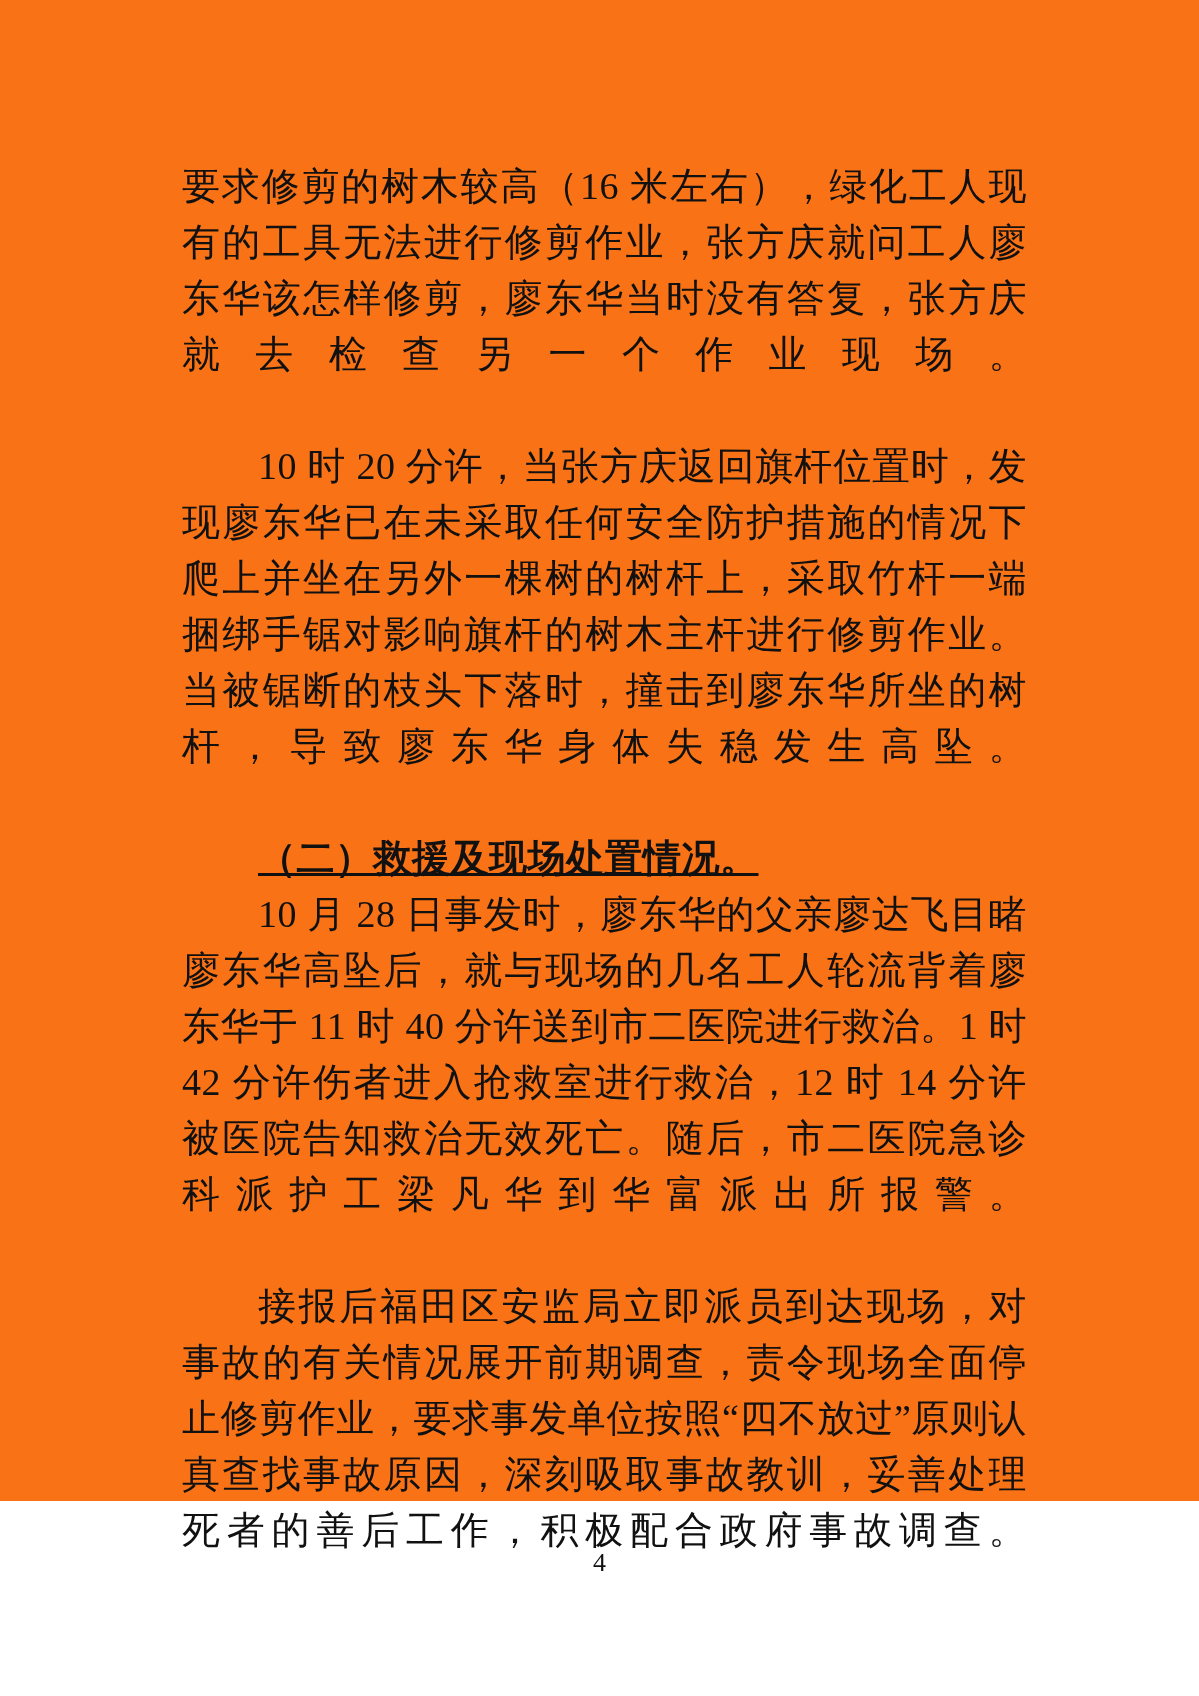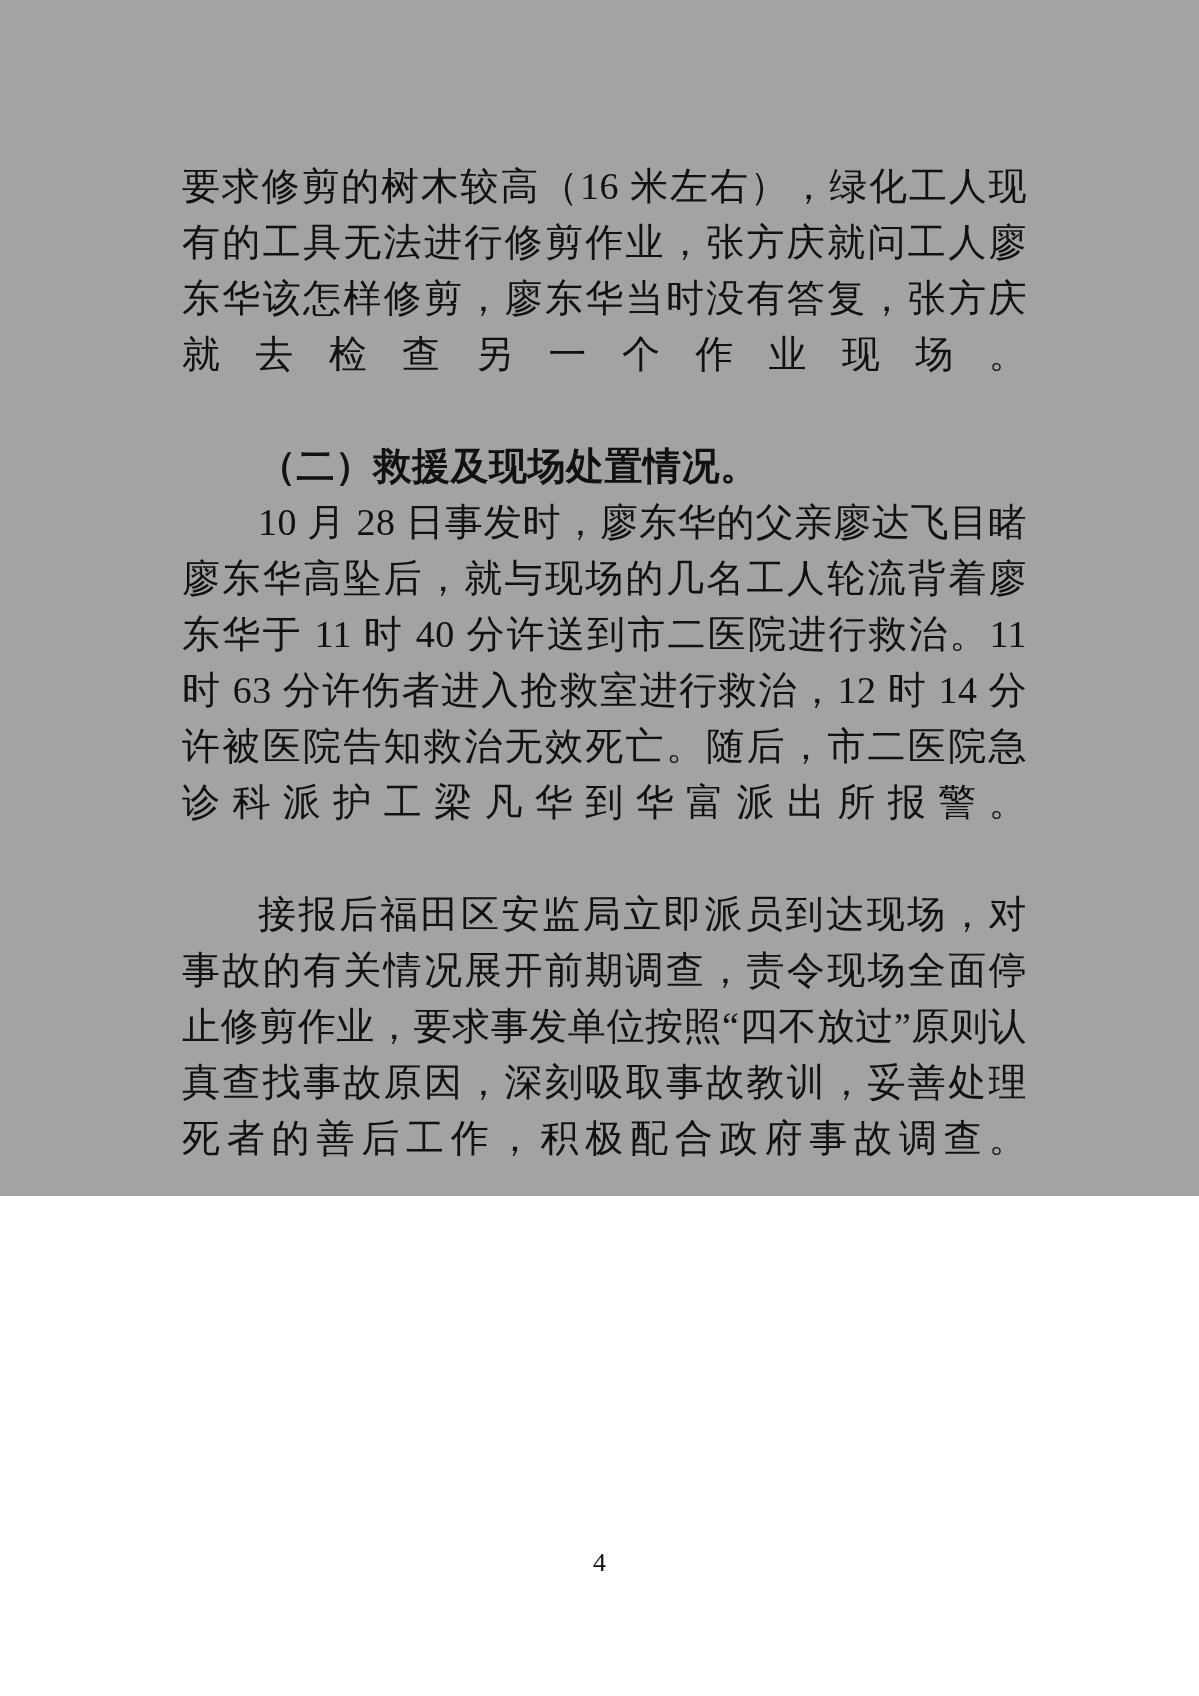--- a/index.html
+++ b/index.html
@@ -11,22 +11,22 @@
     height: 1696px;
     position: relative;
     overflow: hidden;
     font-family: "Liberation Serif", "DejaVu Serif", serif;
     color: #111111;
   }
   .page {
     position: absolute;
     top: 0; left: 0;
     width: 1199px;
-    height: 1196px;
-    background: #a3a3a3;
+    height: 1501px;
+    background: #f97316;
   }
   .content {
     position: absolute;
     top: 158px;
     left: 182px;
     width: 845px;
   }
   .para {
     font-size: 38px;
     line-height: 56px;
@@ -42,39 +42,41 @@
   }
   .indent { text-indent: 2em; }
   .heading {
     font-family: "Liberation Sans", "DejaVu Sans", sans-serif;
     font-weight: 700;
     font-size: 38px;
     line-height: 56px;
     text-indent: 2em;
     text-align: left;
     letter-spacing: 0.5px;
+    text-decoration: underline;
   }
   .page-footer {
     position: absolute;
     top: 1548px;
     left: 0;
     width: 1199px;
     text-align: center;
     font-size: 26px;
     line-height: 30px;
     color: #111111;
     font-family: "Liberation Serif", "DejaVu Serif", serif;
   }
 </style>
 </head>
 <body>
 
 <div class="page">
   <div class="content">
     <p class="para">要求修剪的树木较高（16 米左右），绿化工人现有的工具无法进行修剪作业，张方庆就问工人廖东华该怎样修剪，廖东华当时没有答复，张方庆就去检查另一个作业现场。</p>
+    <p class="para indent">10 时 20 分许，当张方庆返回旗杆位置时，发现廖东华已在未采取任何安全防护措施的情况下爬上并坐在另外一棵树的树杆上，采取竹杆一端捆绑手锯对影响旗杆的树木主杆进行修剪作业。当被锯断的枝头下落时，撞击到廖东华所坐的树杆，导致廖东华身体失稳发生高坠。</p>
     <p class="heading">（二）救援及现场处置情况。</p>
-    <p class="para indent">10 月 28 日事发时，廖东华的父亲廖达飞目睹廖东华高坠后，就与现场的几名工人轮流背着廖东华于 11 时 40 分许送到市二医院进行救治。11 时 63 分许伤者进入抢救室进行救治，12 时 14 分许被医院告知救治无效死亡。随后，市二医院急诊科派护工梁凡华到华富派出所报警。</p>
+    <p class="para indent">10 月 28 日事发时，廖东华的父亲廖达飞目睹廖东华高坠后，就与现场的几名工人轮流背着廖东华于 11 时 40 分许送到市二医院进行救治。1 时 42 分许伤者进入抢救室进行救治，12 时 14 分许被医院告知救治无效死亡。随后，市二医院急诊科派护工梁凡华到华富派出所报警。</p>
     <p class="para indent">接报后福田区安监局立即派员到达现场，对事故的有关情况展开前期调查，责令现场全面停止修剪作业，要求事发单位按照“四不放过”原则认真查找事故原因，深刻吸取事故教训，妥善处理死者的善后工作，积极配合政府事故调查。</p>
 
   </div>
 
   <div class="page-footer">4</div>
 </div>
 
 </body></html>

